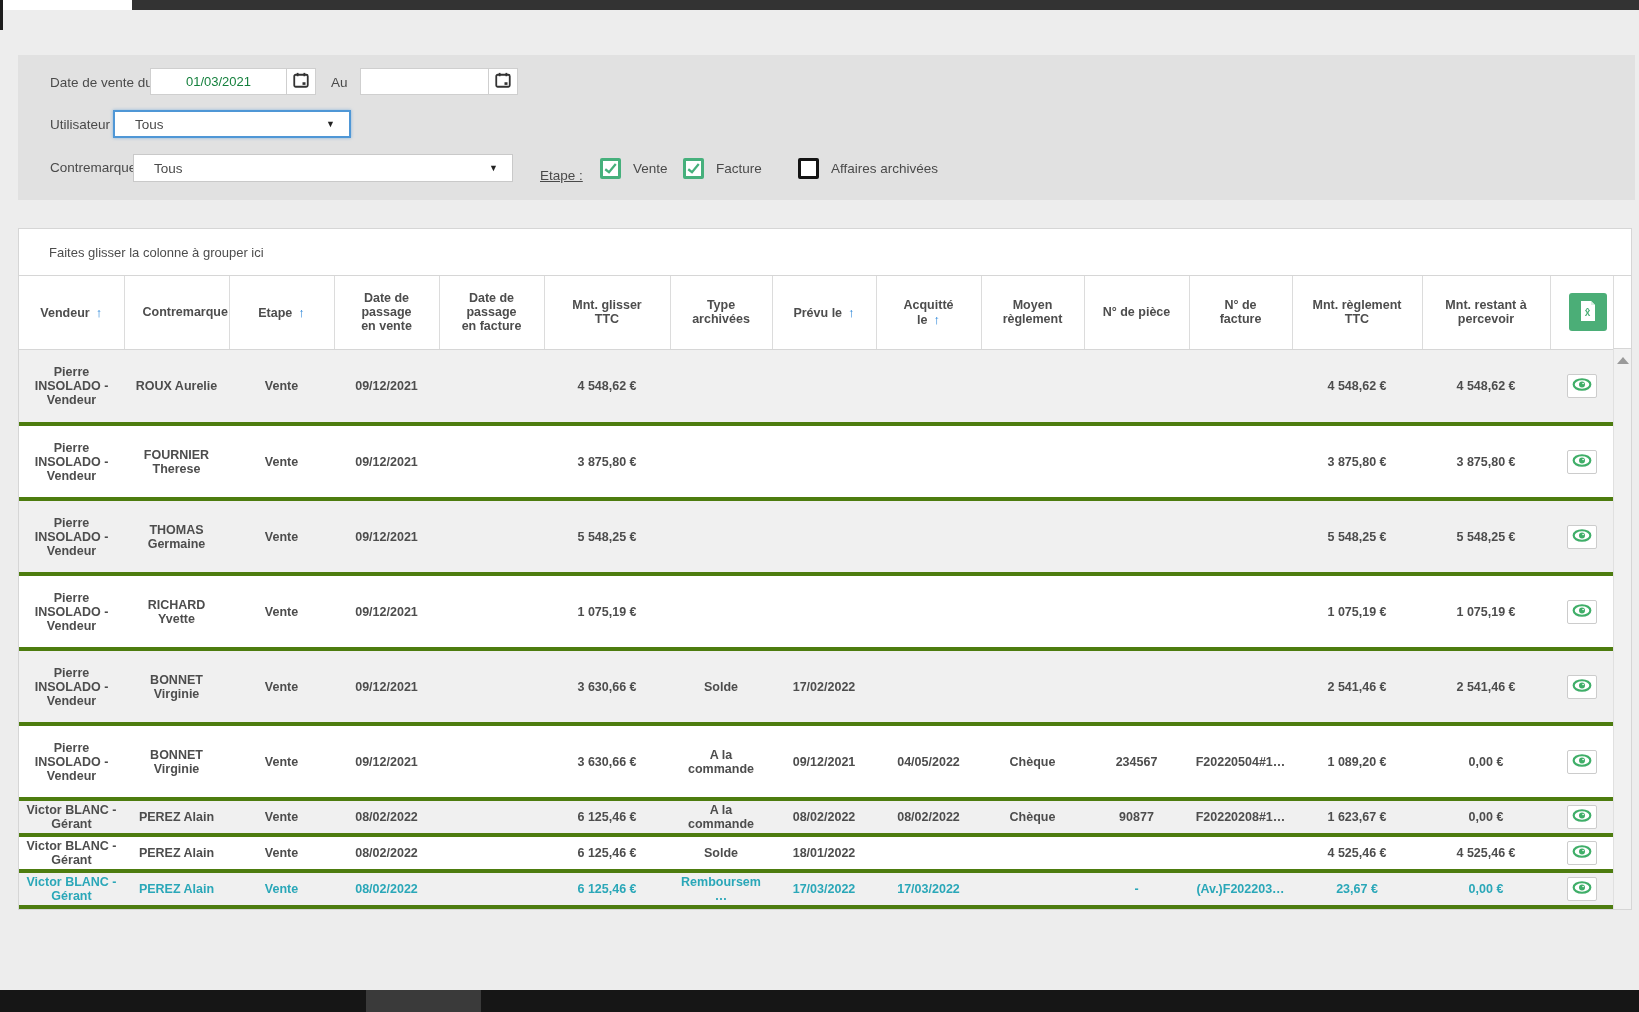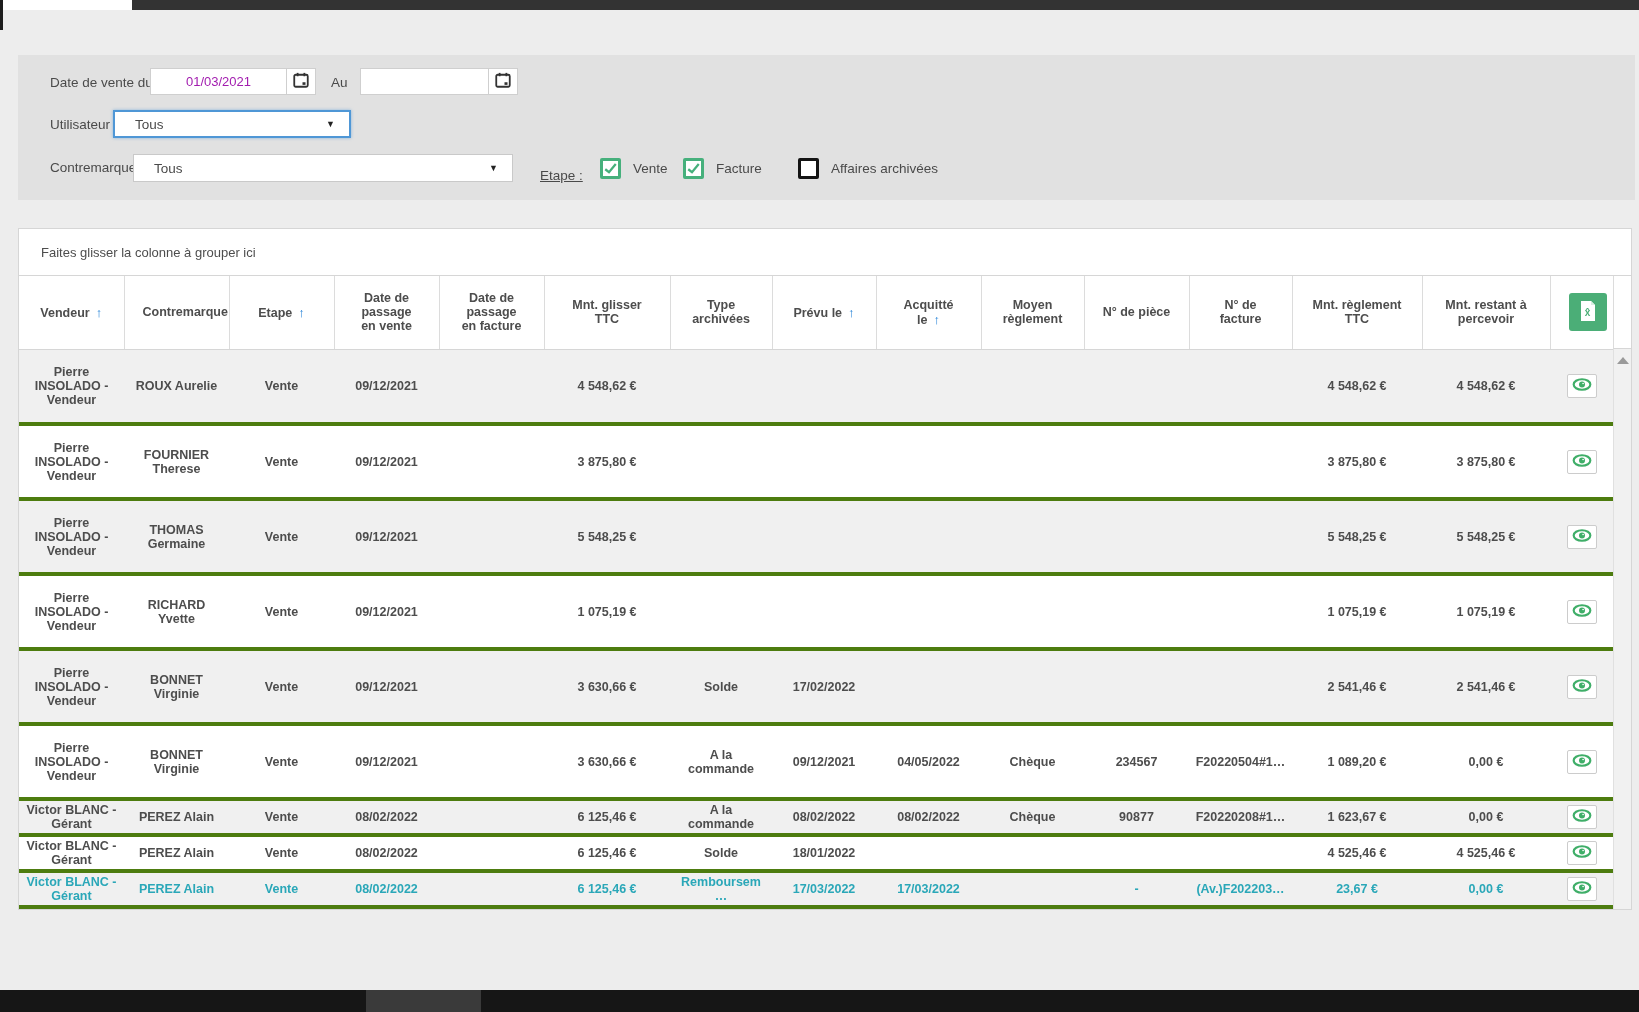--- a/index.html
+++ b/index.html
@@ -10,38 +10,38 @@
 
   
   .topbar { position:absolute; top:0; left:0; width:1639px; height:10px; background:#333333; }
   .toptab { position:absolute; top:0; left:2px; width:130px; height:10px; background:#ffffff; }
   .left-sliver { position:absolute; top:0; left:0; width:3px; height:30px; background:#1d1d1d; }
 
   
   .filter-panel { position:absolute; top:55px; left:18px; width:1617px; height:145px; background:#e1e1e1; }
   .fp-label { position:absolute; font-size:13.5px; color:#4a4a4a; }
   .txt-input { position:absolute; height:27px; background:#ffffff; border:1px solid #cfcfcf; border-right:none;
-               font-family:inherit; font-size:13px; color:#a21caf; text-align:center; outline:none; }
+               font-family:inherit; font-size:13px; color:#15803d; text-align:center; outline:none; }
   .cal-btn { position:absolute; height:27px; width:30px; background:#ffffff; border:1px solid #cfcfcf;
              display:flex; align-items:center; justify-content:center; cursor:pointer; }
   .select-box { position:absolute; height:28px; background:#ffffff; border:1px solid #c9c9c9;
                 display:flex; align-items:center; font-size:13.5px; color:#4a4a4a; padding-left:20px; cursor:pointer; }
   .select-box.focused { border:2px solid #4f97d6; box-shadow:0 0 3px rgba(79,151,214,.6); }
   .select-caret { position:absolute; right:14px; top:50%; transform:translateY(-50%); font-size:9px; color:#222; }
   .chk-group { position:absolute; display:flex; align-items:center; }
   .chk-box { width:21px; height:21px; border-radius:2px; background:#fff; display:flex; align-items:center;
              justify-content:center; cursor:pointer; flex:0 0 auto; }
   .chk-box.on { border:3px solid #46b07c; }
   .chk-box.off { border:3px solid #141414; }
   .chk-label { font-size:13.5px; color:#4a4a4a; margin-left:12px; }
 
   
   .grid { position:absolute; top:228px; left:18px; width:1614px; background:#ffffff; border:1px solid #d6d6d6; }
   .group-bar { height:47px; border-bottom:1px solid #d6d6d6; display:flex; align-items:center;
-               padding-left:22px; font-size:13px; color:#4d4d4d; background:#ffffff; }
+               padding-left:30px; font-size:13px; color:#4d4d4d; background:#ffffff; }
   .grid-inner { position:relative; }
   table { border-collapse:collapse; table-layout:fixed; width:1594px; }
   th { height:73px; font-size:12.5px; font-weight:bold; color:#4d4d4d; text-align:center; vertical-align:middle;
        border-right:1px solid #dcdcdc; border-bottom:1px solid #d6d6d6; background:#fff; padding:0 18px; cursor:pointer; }
   th:last-child { border-right:none; }
   td { font-size:12.5px; font-weight:bold; color:#4d4d4d; text-align:center; vertical-align:middle;
        padding:0 6px; word-wrap:break-word; }
   tbody tr { border-bottom:4px solid #4d7c0f; }
   tbody tr:nth-child(-n+6) { height:75px; }
   tbody tr:nth-child(n+7) { height:36px; }

